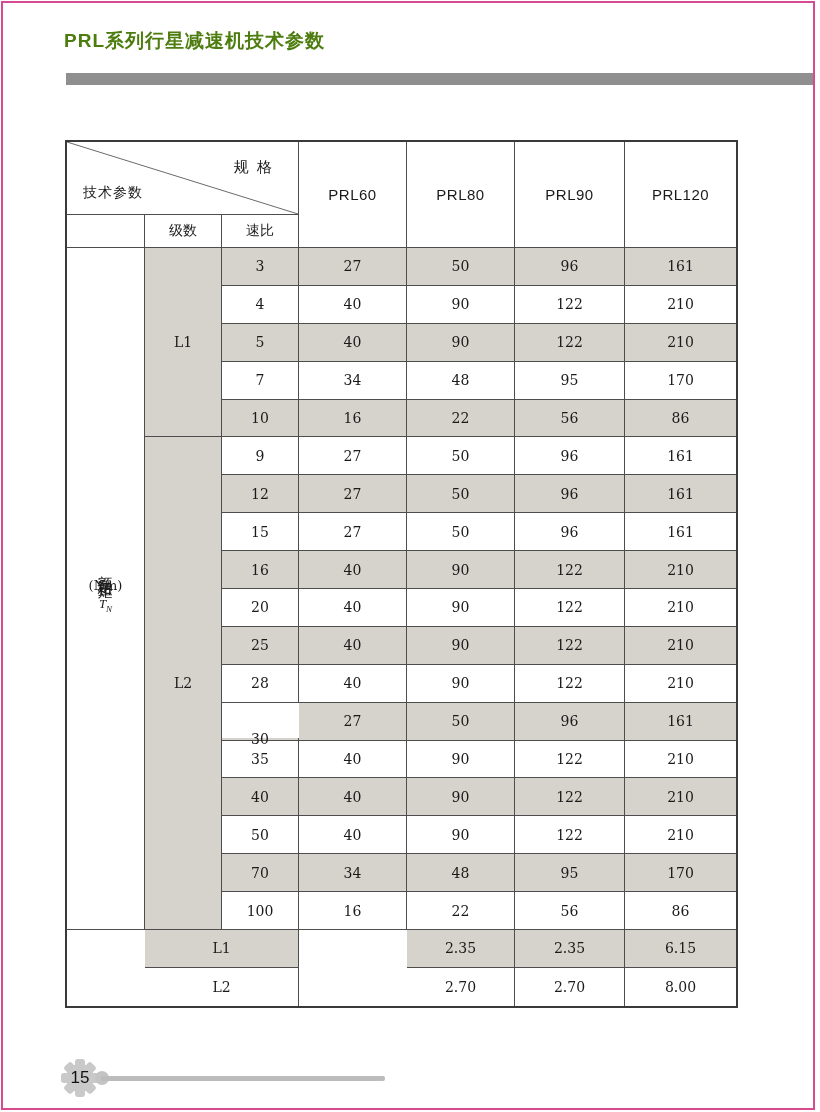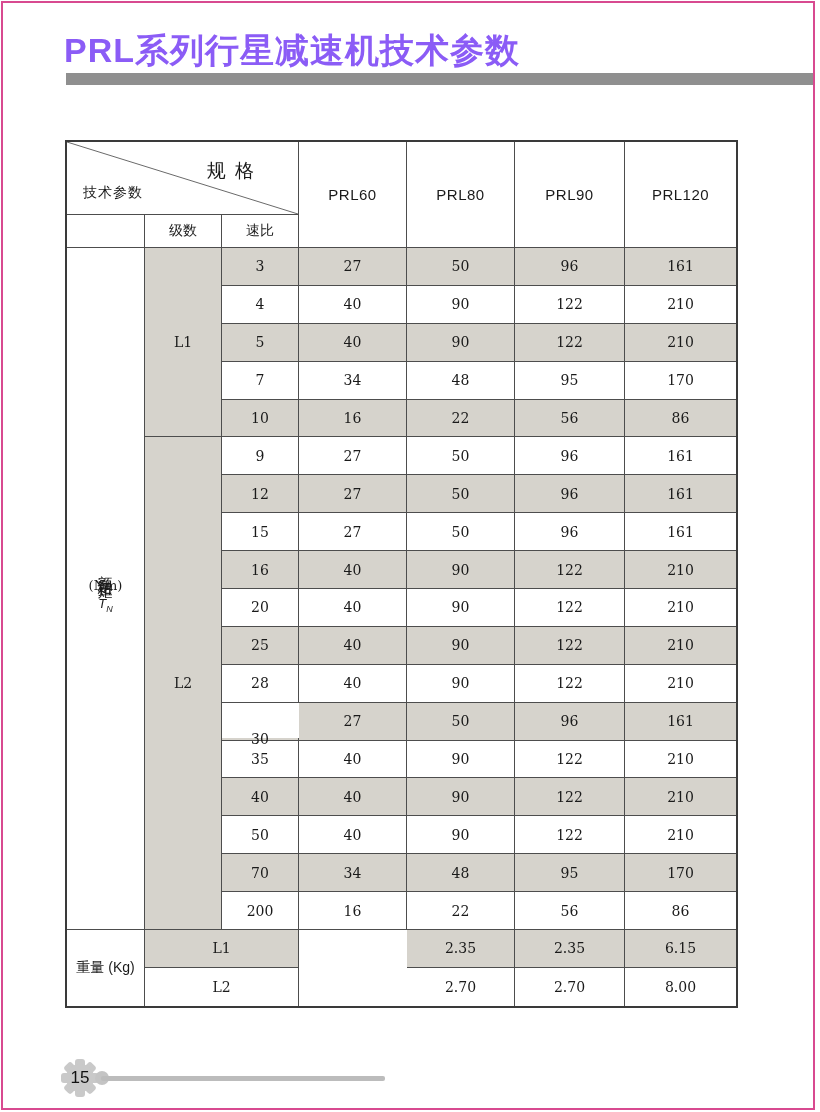--- a/index.html
+++ b/index.html
@@ -6,21 +6,21 @@
   body{
     width:820px;height:1112px;position:relative;background:#ffffff;
     font-family:"Liberation Sans",sans-serif;color:#1a1a1a;overflow:hidden;
   }
   .frame{
     position:absolute;left:1px;top:1px;right:5px;bottom:2px;
     border:2px solid #d84a90;pointer-events:none;
   }
   .title{
     position:absolute;left:64px;top:28px;
-    font-size:34px;font-weight:bold;color:#8b5cf6;letter-spacing:1px;white-space:nowrap;
+    font-size:19px;font-weight:bold;color:#4d7c0f;letter-spacing:1px;white-space:nowrap;
   }
   .title-bar{
     position:absolute;left:66px;top:73px;width:747px;height:12px;background:#8f8f8f;
   }
   
   .tbl{
     position:absolute;left:65px;top:140px;
     display:grid;
     grid-template-columns:78px 77px 77px 108px 108px 110px 111px;
     grid-template-rows:73px 33px repeat(20,37.9px);
@@ -32,29 +32,29 @@
     font-size:14px;position:relative;box-sizing:border-box;
   }
   .cell.lc{border-right:none;}
   .cell.lr{border-bottom:none;}
   .shaded{background:#d6d3cc;}
   .num{font-family:"DejaVu Serif",serif;font-size:14px;}
   .prl{font-size:15px;letter-spacing:0.5px;font-family:"Liberation Sans",sans-serif;}
   .hd-cn{font-size:14px;}
   .corner{grid-column:1/4;grid-row:1;display:block;}
   .corner svg{position:absolute;left:0;top:0;width:100%;height:100%;}
-  .corner-top{position:absolute;top:16px;right:42px;font-size:19px;letter-spacing:2px;margin-left:44px;}
+  .corner-top{position:absolute;top:16px;right:24px;font-size:15px;letter-spacing:2px;margin-left:44px;}
   .corner-bottom{position:absolute;bottom:12px;left:16px;font-size:14px;letter-spacing:1px;}
   .torque-head{flex-direction:column;gap:3px;}
   .vtext{
     writing-mode:vertical-rl;text-orientation:upright;
     font-size:15px;letter-spacing:3px;line-height:1;
   }
   .unit{font-size:13px;font-family:"DejaVu Serif",serif;}
-  .sym{font-size:13px;font-family:Liberation Sans, sans-serif;font-style:italic;}
+  .sym{font-size:13px;font-family:Liberation Serif, serif;font-style:italic;}
   .sym sub{font-size:9px;font-style:italic;}
   
   .footer-line{
     position:absolute;left:101px;top:1076px;width:284px;height:5px;
     background:#bcbcbc;border-radius:2px;
   }
   .footer-dot{
     position:absolute;left:95px;top:1071px;width:14px;height:14px;border-radius:50%;
     background:#c4c4c4;
   }
@@ -180,26 +180,25 @@
     <div class="cell num" style="grid-area: 18 / 3;">50</div>
     <div class="cell num" style="grid-area: 18 / 4;">40</div>
     <div class="cell num" style="grid-area: 18 / 5;">90</div>
     <div class="cell num" style="grid-area: 18 / 6;">122</div>
     <div class="cell num lc" style="grid-area: 18 / 7;">210</div>
     <div class="cell num shaded" style="grid-area: 19 / 3;">70</div>
     <div class="cell num shaded" style="grid-area: 19 / 4;">34</div>
     <div class="cell num shaded" style="grid-area: 19 / 5;">48</div>
     <div class="cell num shaded" style="grid-area: 19 / 6;">95</div>
     <div class="cell num shaded lc" style="grid-area: 19 / 7;">170</div>
-    <div class="cell num" style="grid-area: 20 / 3;">200</div>
+    <div class="cell num" style="grid-area: 20 / 3;">100</div>
     <div class="cell num" style="grid-area: 20 / 4;">16</div>
     <div class="cell num" style="grid-area: 20 / 5;">22</div>
     <div class="cell num" style="grid-area: 20 / 6;">56</div>
     <div class="cell num lc" style="grid-area: 20 / 7;">86</div>
-    <div class="cell hd-cn lr" style="grid-column:1;grid-row:21/23;">重量 (Kg)</div>
 
   <div class="cell shaded num" style="grid-column:2/4;grid-row:21;">L1</div>
   <div class="cell shaded num" style="grid-column:5;grid-row:21;">2.35</div>
   <div class="cell shaded num" style="grid-column:6;grid-row:21;">2.35</div>
   <div class="cell shaded num lc" style="grid-column:7;grid-row:21;">6.15</div>
 
   <div class="cell num lr" style="grid-column:2/4;grid-row:22;">L2</div>
   <div class="cell num lr" style="grid-column:5;grid-row:22;">2.70</div>
   <div class="cell num lr" style="grid-column:6;grid-row:22;">2.70</div>
   <div class="cell num lc lr" style="grid-column:7;grid-row:22;text-align:right;">8.00</div>

